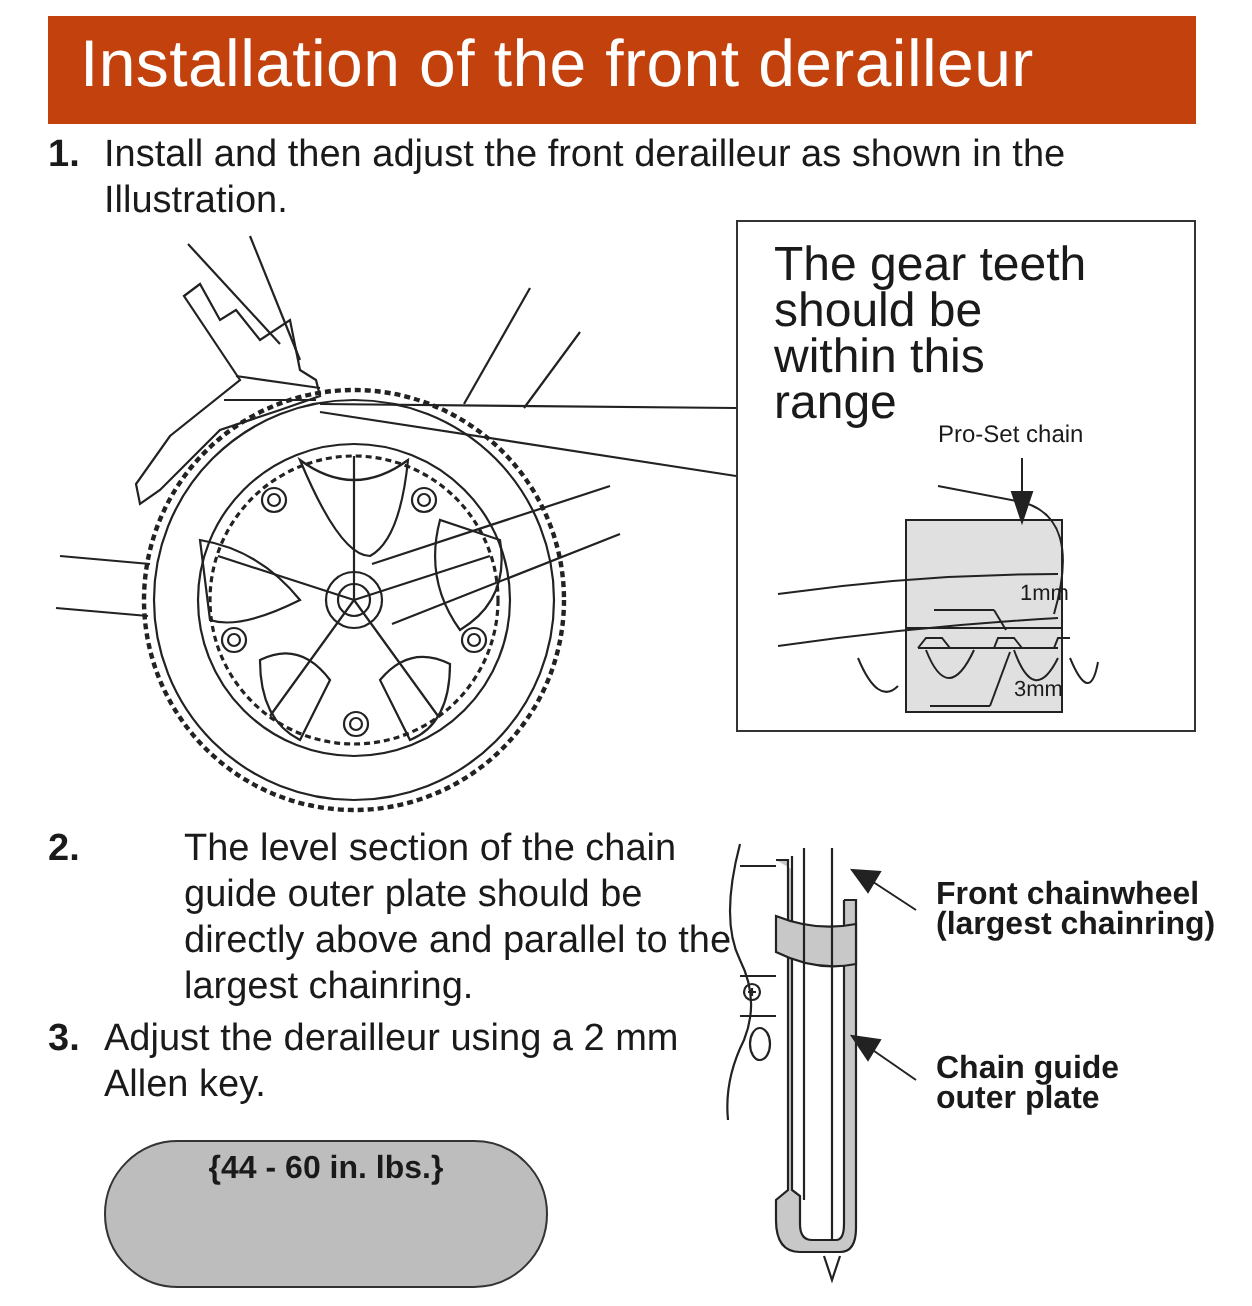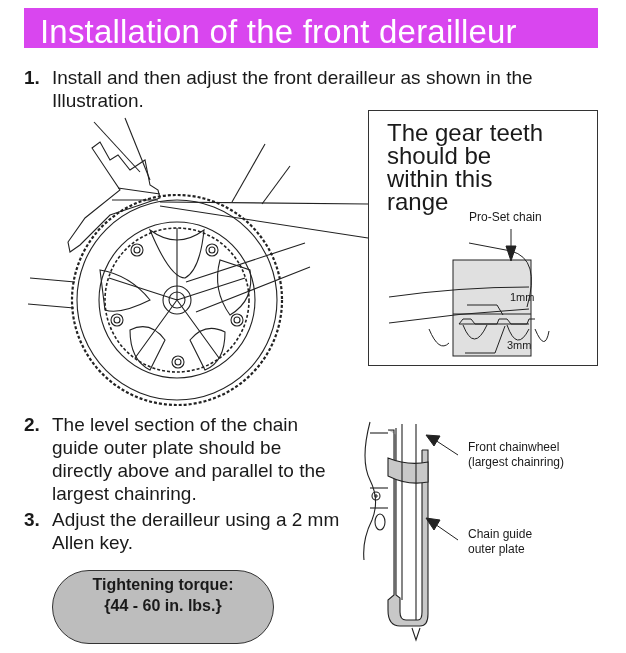--- a/index.html
+++ b/index.html
@@ -1,30 +1,30 @@
 <!DOCTYPE html>
 <html><head>
 <meta charset="utf-8">
 <style>
   html,body{margin:0;padding:0;background:#fff;}
   body{width:626px;height:653px;position:relative;overflow:hidden;font-family:"Liberation Sans",sans-serif;color:#1a1a1a;}
-  .title-bar{position:absolute;left:24px;top:8px;width:574px;height:40px;background:#d946ef;}
+  .title-bar{position:absolute;left:24px;top:8px;width:574px;height:54px;background:#c2410c;}
   .title-bar span{position:absolute;left:16px;top:4px;color:#fff;font-size:33px;line-height:40px;letter-spacing:0.2px;white-space:nowrap;}
   .step{position:absolute;font-size:19px;line-height:23px;}
   .step .num{position:absolute;left:0;top:0;font-weight:bold;}
   .step .txt{position:absolute;left:28px;top:0;}
   #step1{left:24px;top:66px;width:580px;}
   #step2{left:24px;top:413px;width:320px;}
   #step3{left:24px;top:508px;width:320px;}
   .callout{position:absolute;left:368px;top:110px;width:228px;height:254px;border:1px solid #333;background:#fff;}
   .callout .head{position:absolute;left:18px;top:10px;font-size:24px;line-height:23px;}
   .callout .gauge-label{position:absolute;left:100px;top:99px;font-size:12px;}
   .lbl{position:absolute;font-size:11px;margin-left:36px;}
   .torque{position:absolute;left:52px;top:570px;width:222px;height:74px;border:1px solid #333;border-radius:37px;background:#bdbdbd;text-align:center;font-weight:bold;font-size:16px;line-height:21px;padding-top:3px;box-sizing:border-box;}
-  .side-lbl{position:absolute;font-size:12px;line-height:15px;}
+  .side-lbl{position:absolute;font-size:16px;line-height:15px;font-weight:bold;}
   svg{position:absolute;overflow:visible;}
 </style>
 </head>
 <body>
 
 <div class="title-bar">
   <span>Installation of the front derailleur</span>
 </div>
 
 <div class="step" id="step1">
@@ -97,30 +97,29 @@
       <line x1="96" y1="242" x2="126" y2="242"></line>
       <line x1="126" y1="242" x2="136" y2="215"></line>
     </g>
   </svg>
   <div class="lbl" style="left:105px;top:180px;">1mm</div>
   <div class="lbl" style="left:102px;top:228px;">3mm</div>
 </div>
 
 <div class="step" id="step2">
   <span class="num">2.</span>
-  <span class="txt" style="width:292px;">The level section of the chain guide outer plate should be directly above and parallel to the largest chainring.</span>
+  <span class="txt" style="width:292px;margin-left:40px;">The level section of the chain guide outer plate should be directly above and parallel to the largest chainring.</span>
 </div>
 
 <div class="step" id="step3">
   <span class="num">3.</span>
   <span class="txt" style="width:292px;">Adjust the derailleur using a 2 mm Allen key.</span>
 </div>
 
 <div class="torque">
-  <div>Tightening torque:</div>
   <div>{44 - 60 in. lbs.}</div>
 </div>
 
 <svg style="left:340px;top:400px;" width="130" height="253" viewBox="0 0 130 253">
   <g fill="none" stroke="#222" stroke-width="1.1">
     <path d="M30 22 Q20 60 30 80 Q40 100 32 120 Q22 140 24 160"></path>
     <line x1="30" y1="33" x2="48" y2="33"></line>
     <line x1="30" y1="88" x2="48" y2="88"></line>
     <line x1="30" y1="108" x2="48" y2="108"></line>
     <circle cx="36" cy="96" r="4"></circle>

